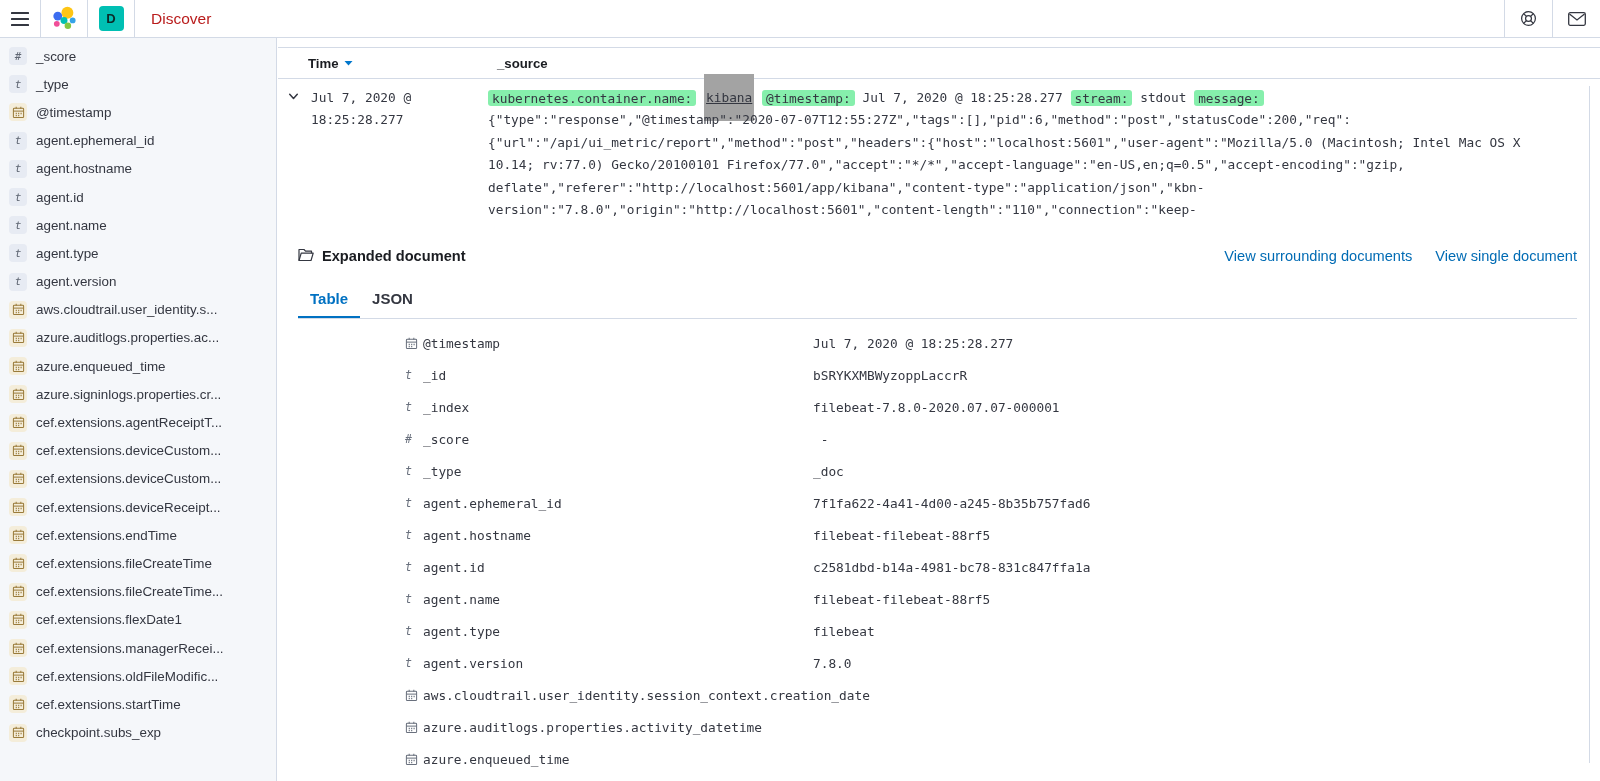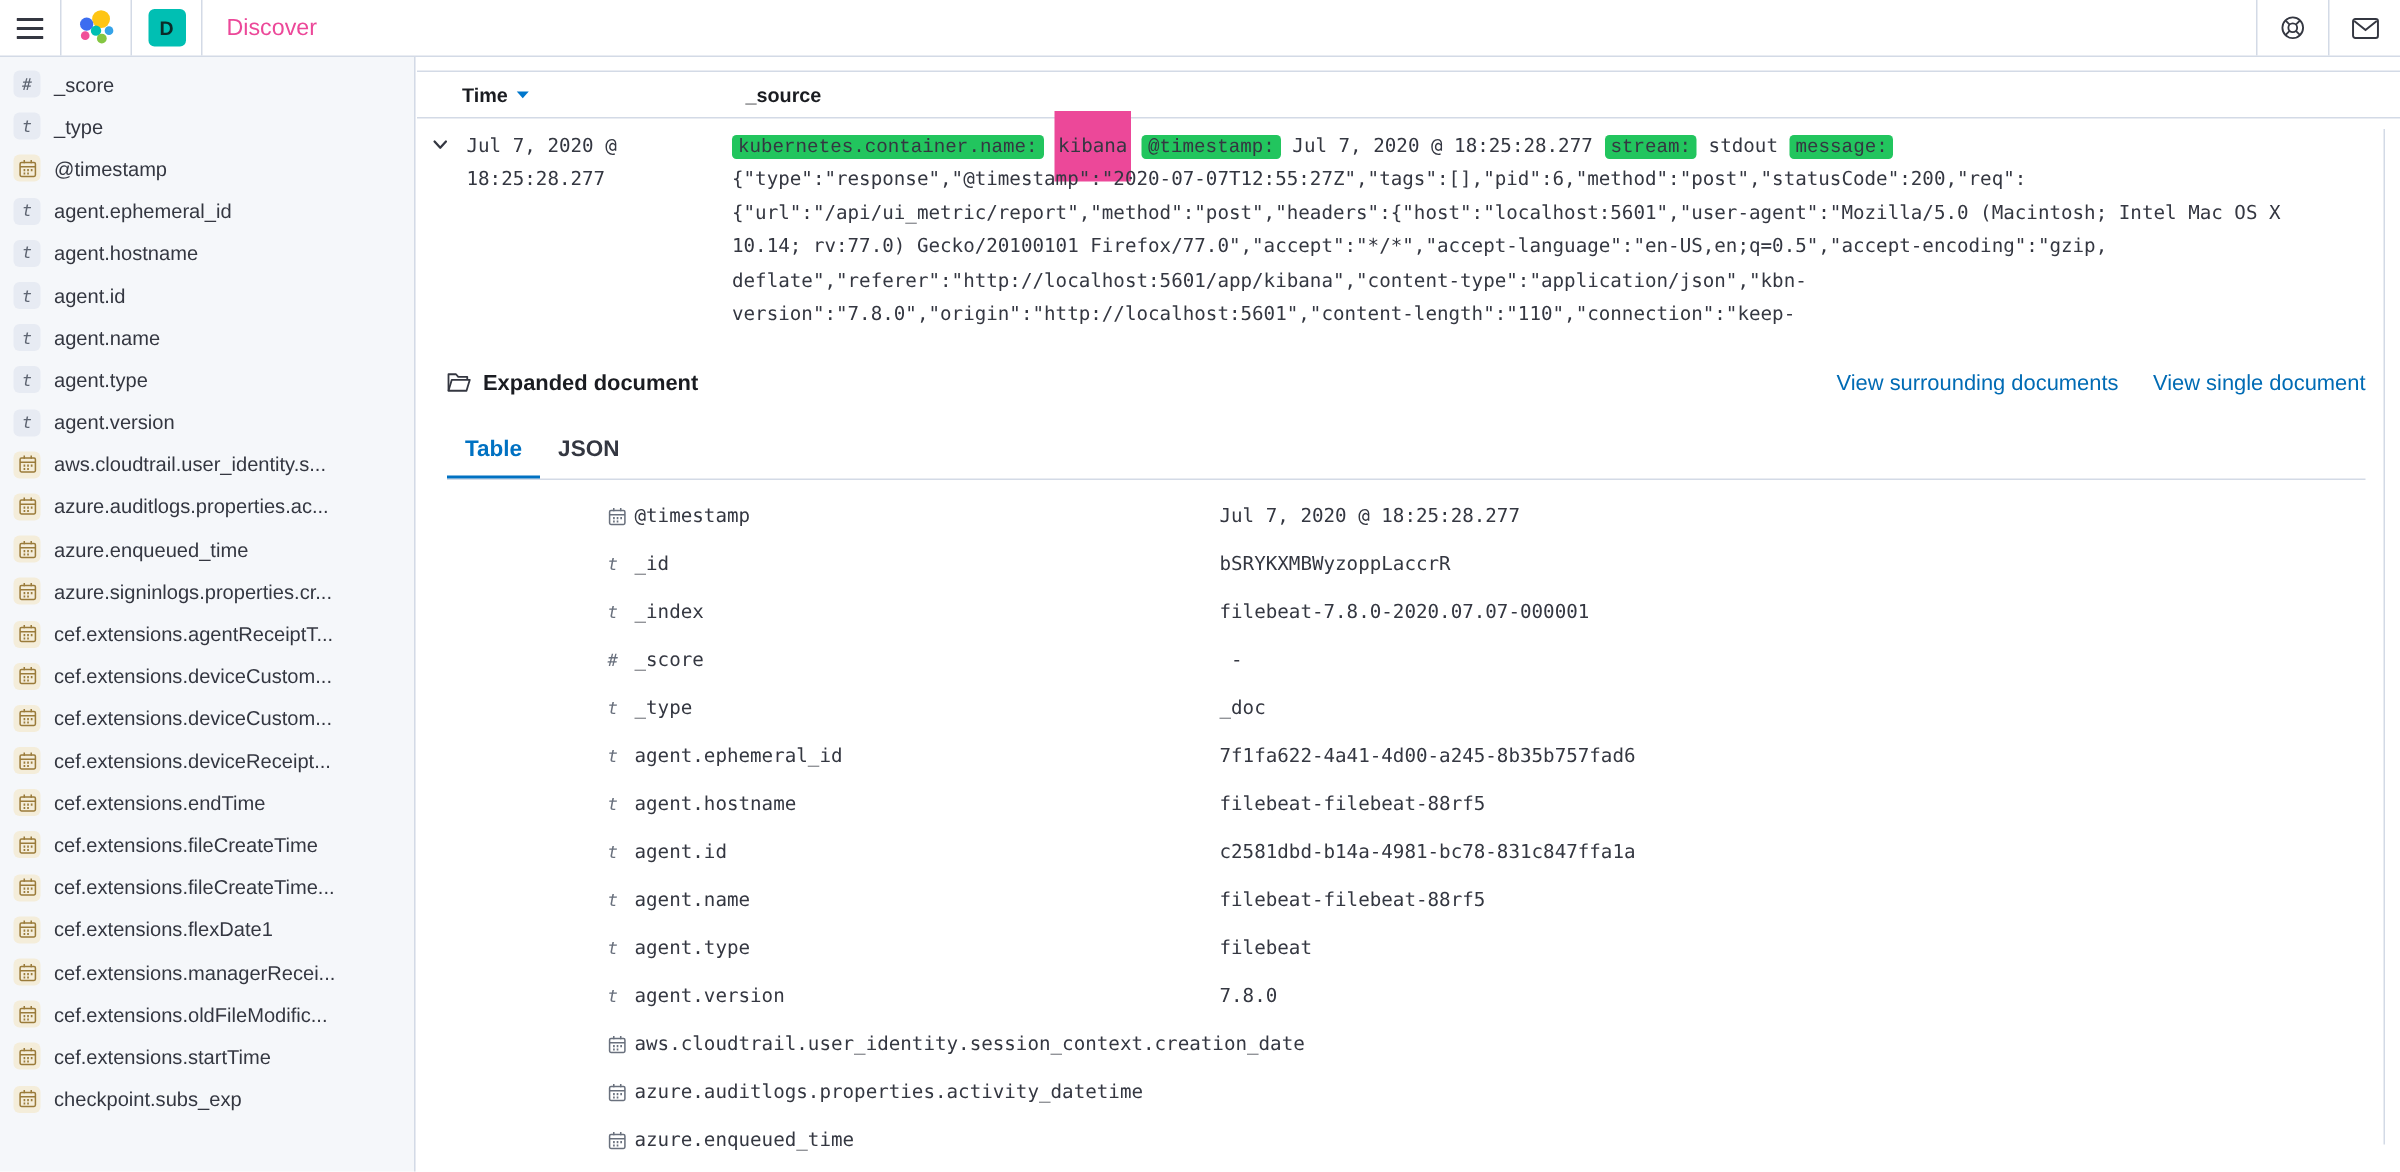--- a/index.html
+++ b/index.html
@@ -12,21 +12,21 @@
                 background:#fff; border-bottom:1px solid #d3dae6;
                 display:flex; align-items:stretch; z-index:5; }
   .hdr-sec { display:flex; align-items:center; justify-content:center; }
   .hdr-div { width:1px; background:#d3dae6; height:100%; }
   .menu-btn { width:40px; cursor:pointer; background:none; border:none; display:flex; align-items:center; justify-content:center; }
   .logo-box { width:46px; }
   .space-box { width:46px; }
   .space-badge { width:25px; height:25px; background:#00bfb3; border-radius:4px;
                  display:flex; align-items:center; justify-content:center;
                  font-size:13px; font-weight:700; color:#0b2b29; cursor:pointer; }
-  .app-title { padding:0 16px; font-size:15.5px; color:#ec4899; display:flex; align-items:center; }
+  .app-title { padding:0 16px; font-size:15.5px; color:#b91c1c; display:flex; align-items:center; }
   .hdr-right { margin-left:auto; display:flex; align-items:stretch; }
   .hdr-icon-btn { width:47px; background:none; border:none; cursor:pointer;
                   display:flex; align-items:center; justify-content:center; color:#343741; }
 
   
   .sidebar { position:absolute; top:38px; left:0; bottom:0; width:277px;
              background:#f5f7fa; border-right:1px solid #d3dae6; padding-top:4px; overflow:hidden; }
   .field-item { height:28.2px; display:flex; align-items:center; padding-left:9px; cursor:pointer; }
   .f-badge { width:18px; height:18px; border-radius:4px; background:#e7ebf3; color:#5f6673;
              display:flex; align-items:center; justify-content:center; flex:0 0 auto; }
@@ -43,22 +43,22 @@
   .col-time { margin-left:30px; width:189px; display:flex; align-items:center; gap:5px; cursor:pointer; }
   .sort-arrow { color:#0077cc; display:inline-flex; }
   .col-source { cursor:default; }
 
   .doc-row { display:flex; padding-top:8px; }
   .expand-btn { margin-left:7px; margin-top:3px; width:16px; height:16px; background:none; border:none;
                 cursor:pointer; color:#343741; flex:0 0 auto; }
   .doc-time { margin-left:10px; width:177px; font-size:12.8px; line-height:22.4px; color:#343741; flex:0 0 auto; }
   .doc-source { width:1052px; font-size:12.8px; line-height:22.4px; color:#343741;
                 overflow-wrap:break-word; word-break:normal; }
-  .src-badge { background:#22c55e; border-radius:3px; padding:0.5px 4px;font-family:Liberation Mono, monospace; }
-  .doc-source mark { background:#ec4899; color:#343741; padding:16px 2px; }
+  .src-badge { background:#86efac; border-radius:3px; padding:0.5px 4px; }
+  .doc-source mark { background:#a3a3a3; color:#343741; padding:16px 2px;text-decoration:underline; }
 
   .exp-head { margin:27px 23px 0 20px; display:flex; }
   .exp-title { margin-left:8px; font-size:14.6px; font-weight:700; color:#1a1c21; }
   .exp-links { margin-left:auto; display:flex; gap:23px; }
   .exp-links a { color:#006bb4; font-size:14.6px; text-decoration:none; cursor:pointer; }
 
   .tabs { margin:16px 23px 0 20px; border-bottom:1px solid #d3dae6; display:flex; }
   .tab { padding:8px 12px 9px; font-size:15px; color:#343741; cursor:pointer; border-bottom:2px solid transparent;font-weight:bold; }
   .tab.active { color:#0071c2; border-bottom-color:#0071c2; }
 

